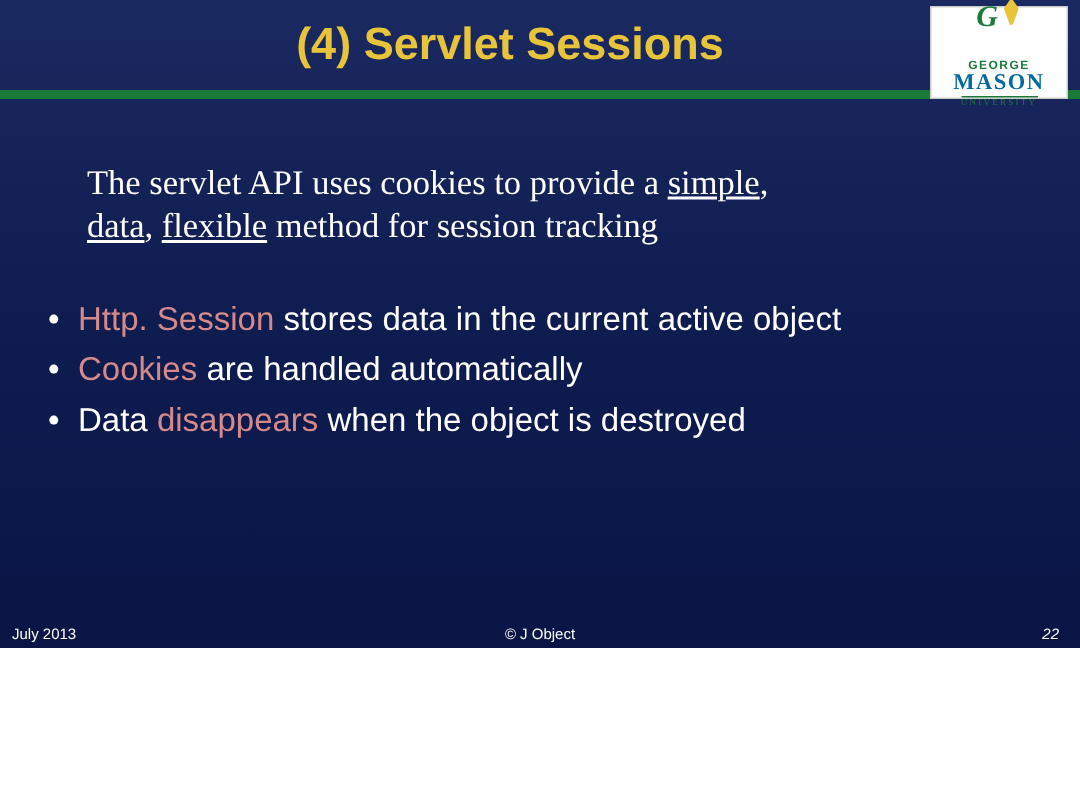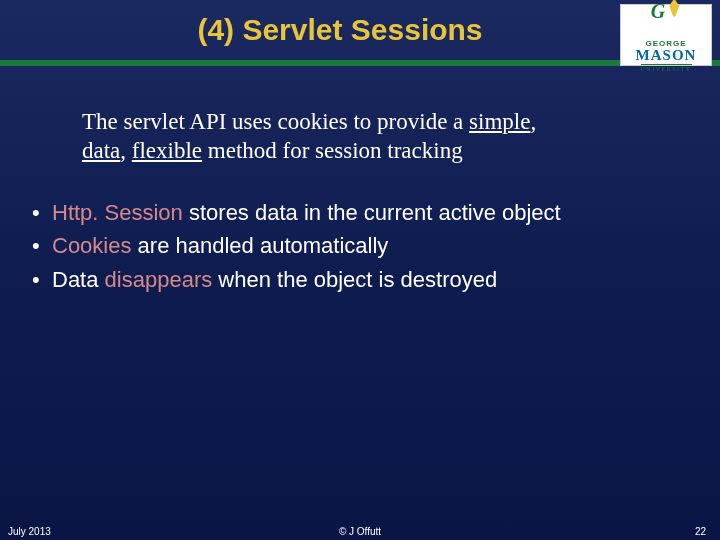--- a/index.html
+++ b/index.html
@@ -4,21 +4,21 @@
 <style>
   html, body {
     margin: 0;
     padding: 0;
     width: 720px;
     height: 540px;
     overflow: hidden;
   }
   .slide {
     width: 720px;
-    height: 540px;
+    height: 432px;
     background: linear-gradient(to bottom, #1a2960 0%, #0f1c50 50%, #0a1545 100%);
     position: relative;
     font-family: Arial, sans-serif;
     box-sizing: border-box;
   }
   .header {
     width: 100%;
     height: 60px;
     position: relative;
     display: flex;
@@ -102,21 +102,21 @@
     line-height: 1;
     border-top: 1px solid #1a7a3a;
     padding-top: 1px;
     margin-top: 1px;
   }
   .intro {
     color: #fff;
     font-family: "Times New Roman", serif;
     font-size: 23px;
     line-height: 1.25;
-    margin: 42px 60px 0 82px;
+    margin: 42px 60px 0 58px;
   }
   .intro .u { text-decoration: underline; }
   .bullets {
     color: #fff;
     font-size: 22px;
     line-height: 1.35;
     margin: 32px 60px 0 28px;
     list-style: none;
     padding: 0;
   }
@@ -138,21 +138,21 @@
     position: absolute;
     bottom: 14px;
     left: 0;
     width: 100%;
     color: #fff;
     font-size: 10px;
     font-family: Arial, sans-serif;
   }
   .footer .date { position: absolute; left: 8px; }
   .footer .copy { position: absolute; left: 50%; transform: translateX(-50%); }
-  .footer .page { position: absolute; right: 14px; }
+  .footer .page { position: absolute; right: 14px; font-style: italic; }
 </style>
 </head>
 <body>
 
 <div class="slide">
 
   <div class="header">
     <div class="title">(4) Servlet Sessions</div>
     <div class="logo">
       <div class="logo-top">
@@ -177,17 +177,17 @@
     <li>
       <span class="hl">Cookies</span><span> are handled automatically</span>
     </li>
     <li>
       <span>Data </span><span class="hl">disappears</span><span> when the object is destroyed</span>
     </li>
   </ul>
 
   <div class="footer">
     <span class="date">July 2013</span>
-    <span class="copy">© J  Offutt</span>
+    <span class="copy">© J  Object</span>
     <span class="page">22</span>
   </div>
 
 </div>
 
 </body></html>

